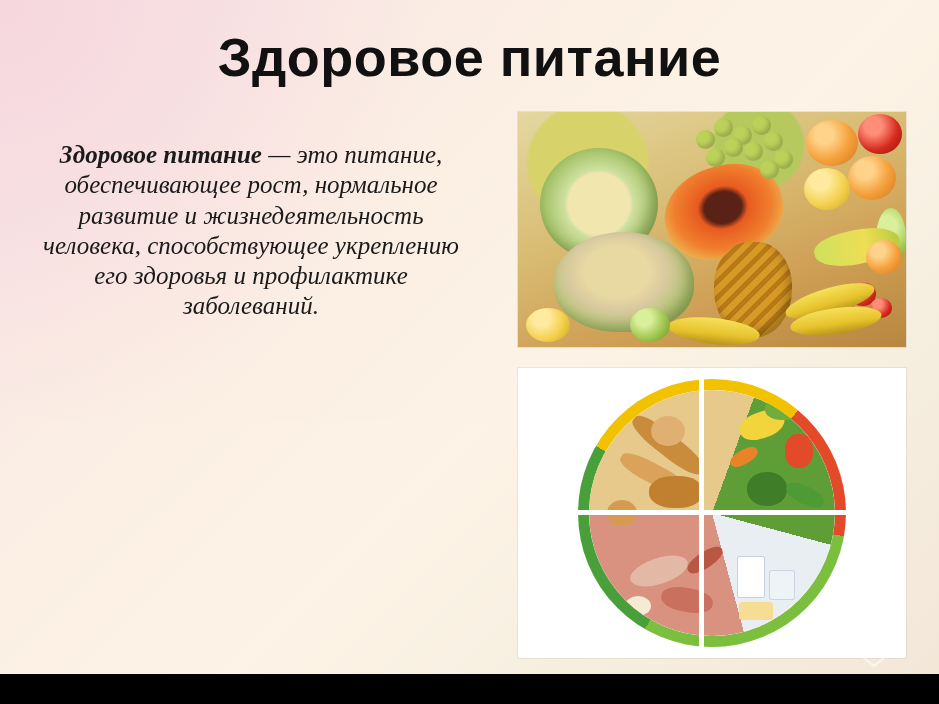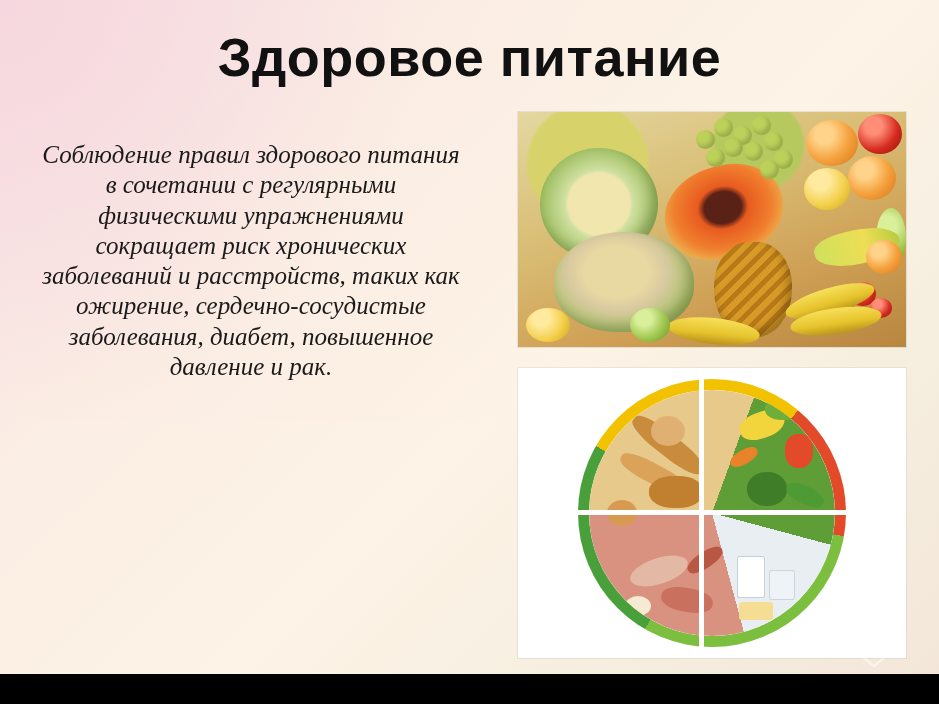--- a/index.html
+++ b/index.html
@@ -238,21 +238,21 @@
 </head>
 <body>
 
 <div class="slide">
 
   <div class="top-bar"></div>
 
   <div class="title">Здоровое питание</div>
 
   <div class="body-text">
-    <p>Соблюдение правил здорового питания в сочетании с регулярными физическими упражнениями сокращает риск хронических заболеваний и расстройств, таких как ожирение,  сердечно-сосудистые заболевания, диабет, повышенное давление и рак.</p>
+    <p><span class="lead">Здоровое питание</span><span> — это питание, обеспечивающее рост, нормальное развитие и жизнедеятельность человека, способствующее укреплению его здоровья и профилактике заболеваний.</span></p>
   </div>
 
   <div class="photo-fruit">
     <div class="bg"></div>
 
     <div class="melon"></div>
     <div class="melon2"></div>
     <div class="papaya"></div>
     <div class="pineapple"></div>
 

